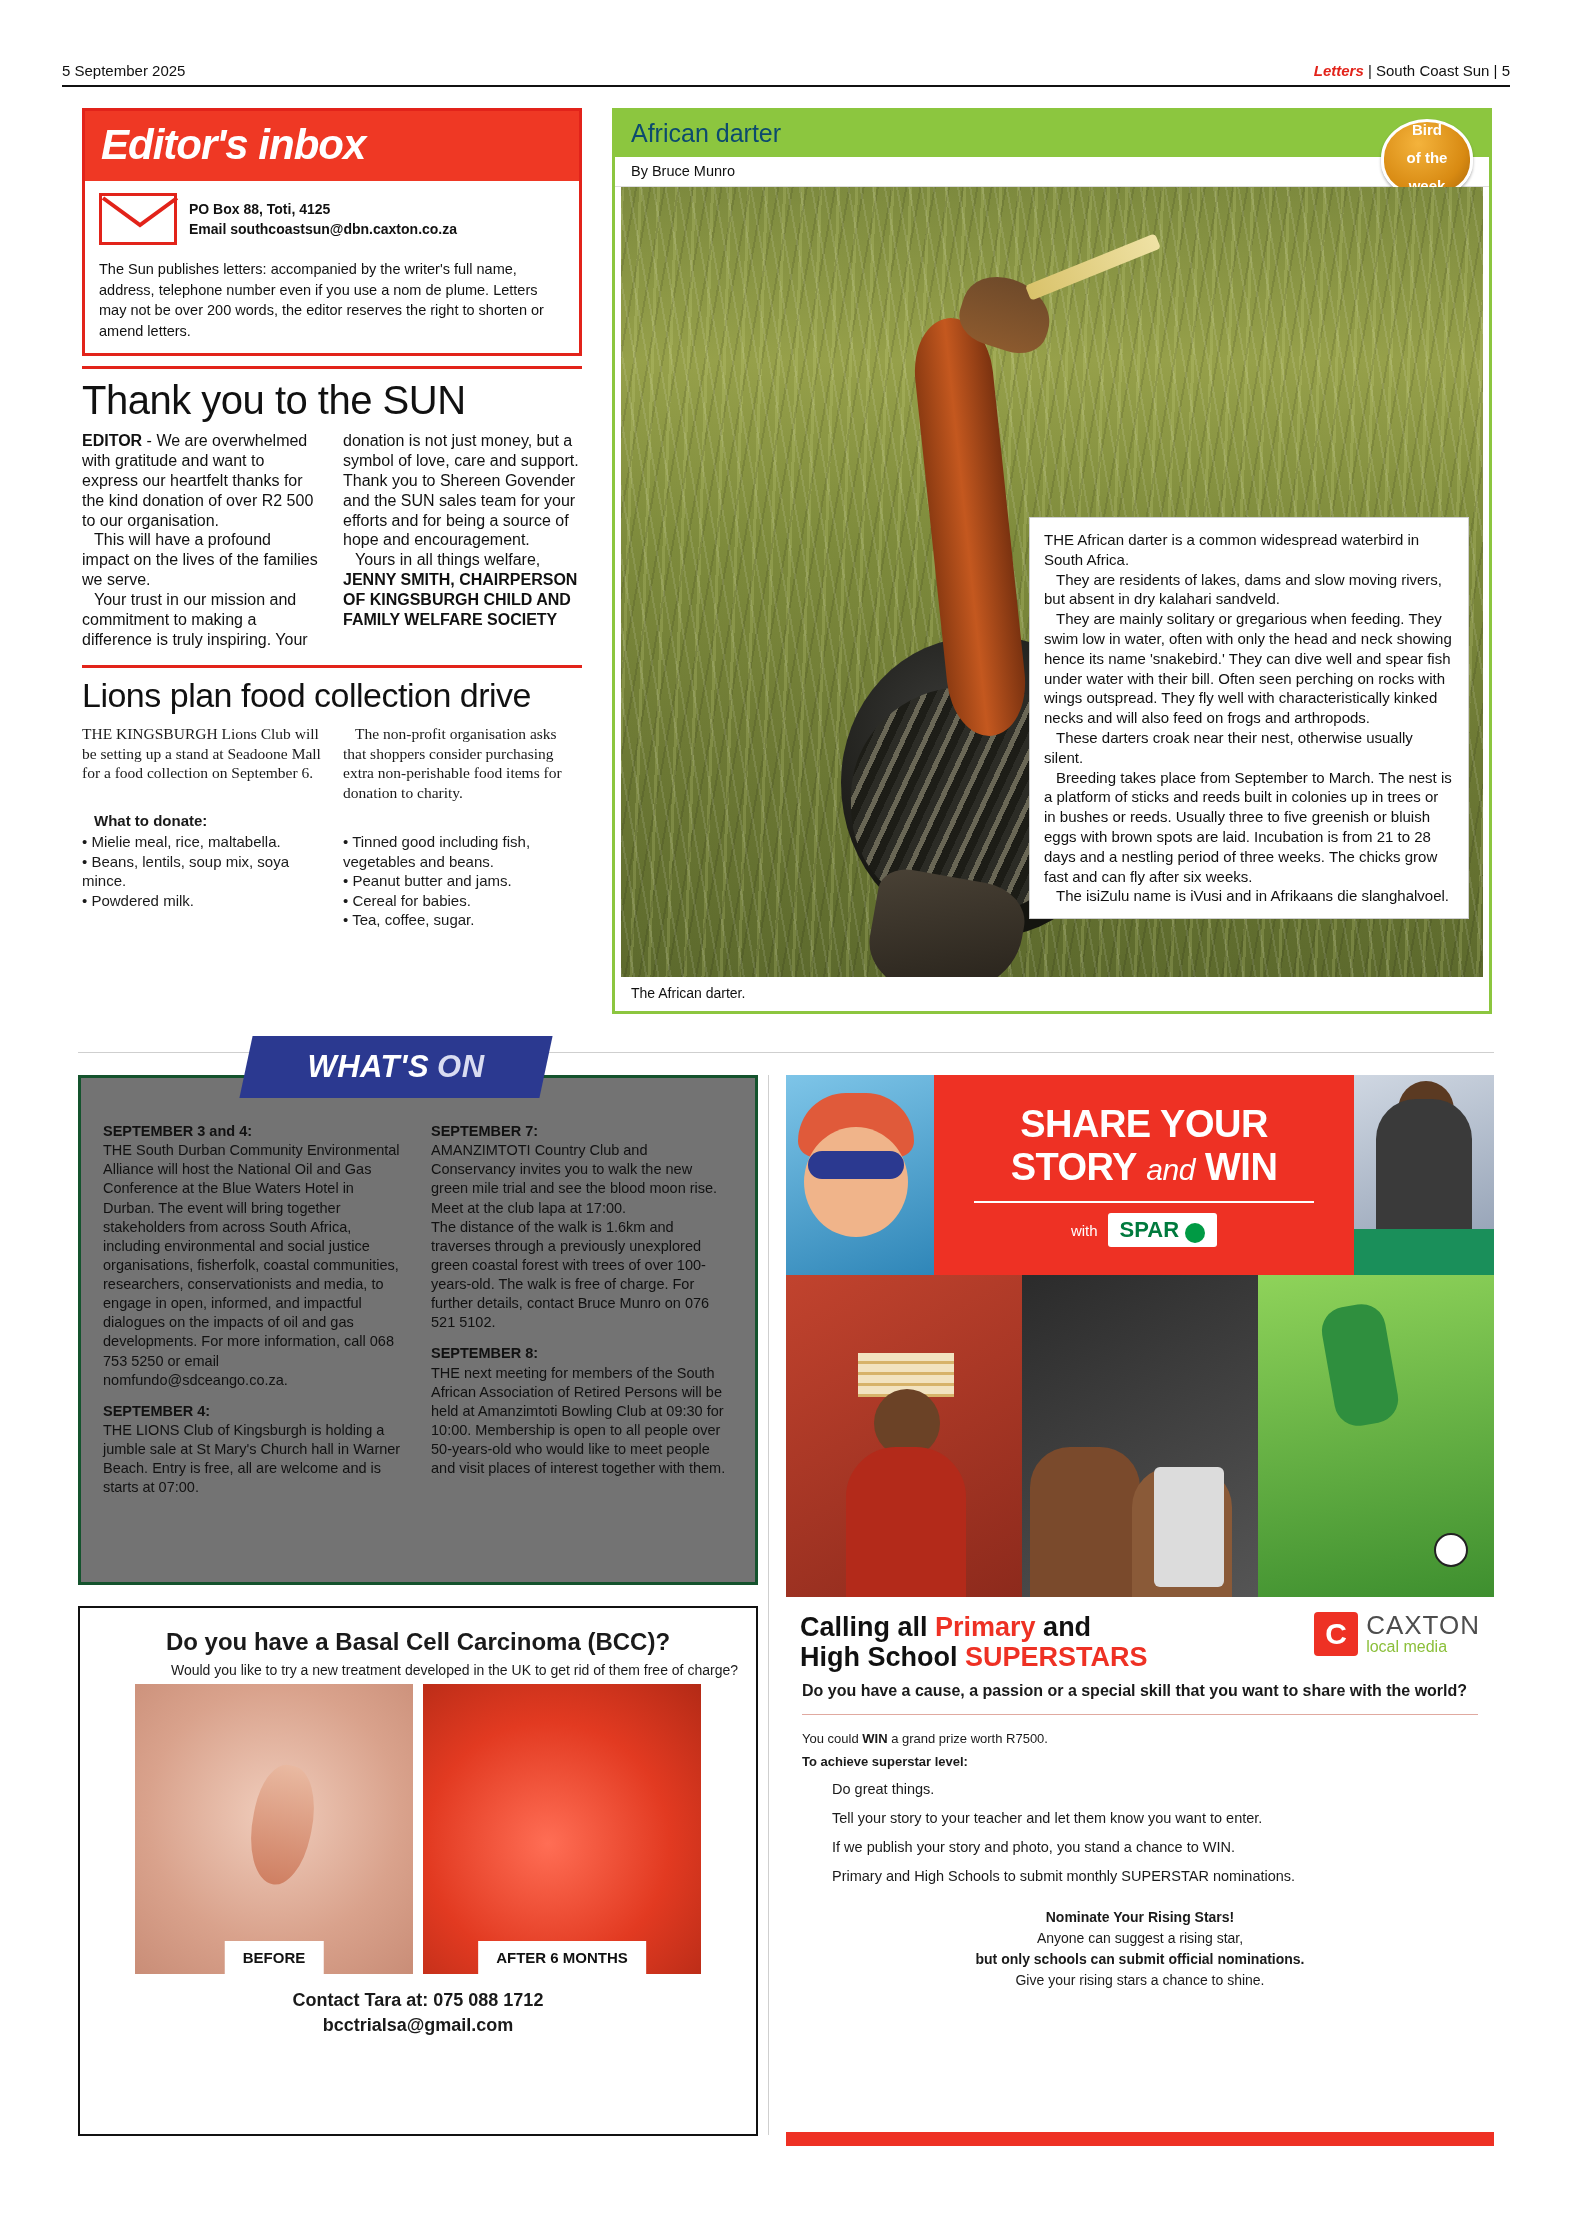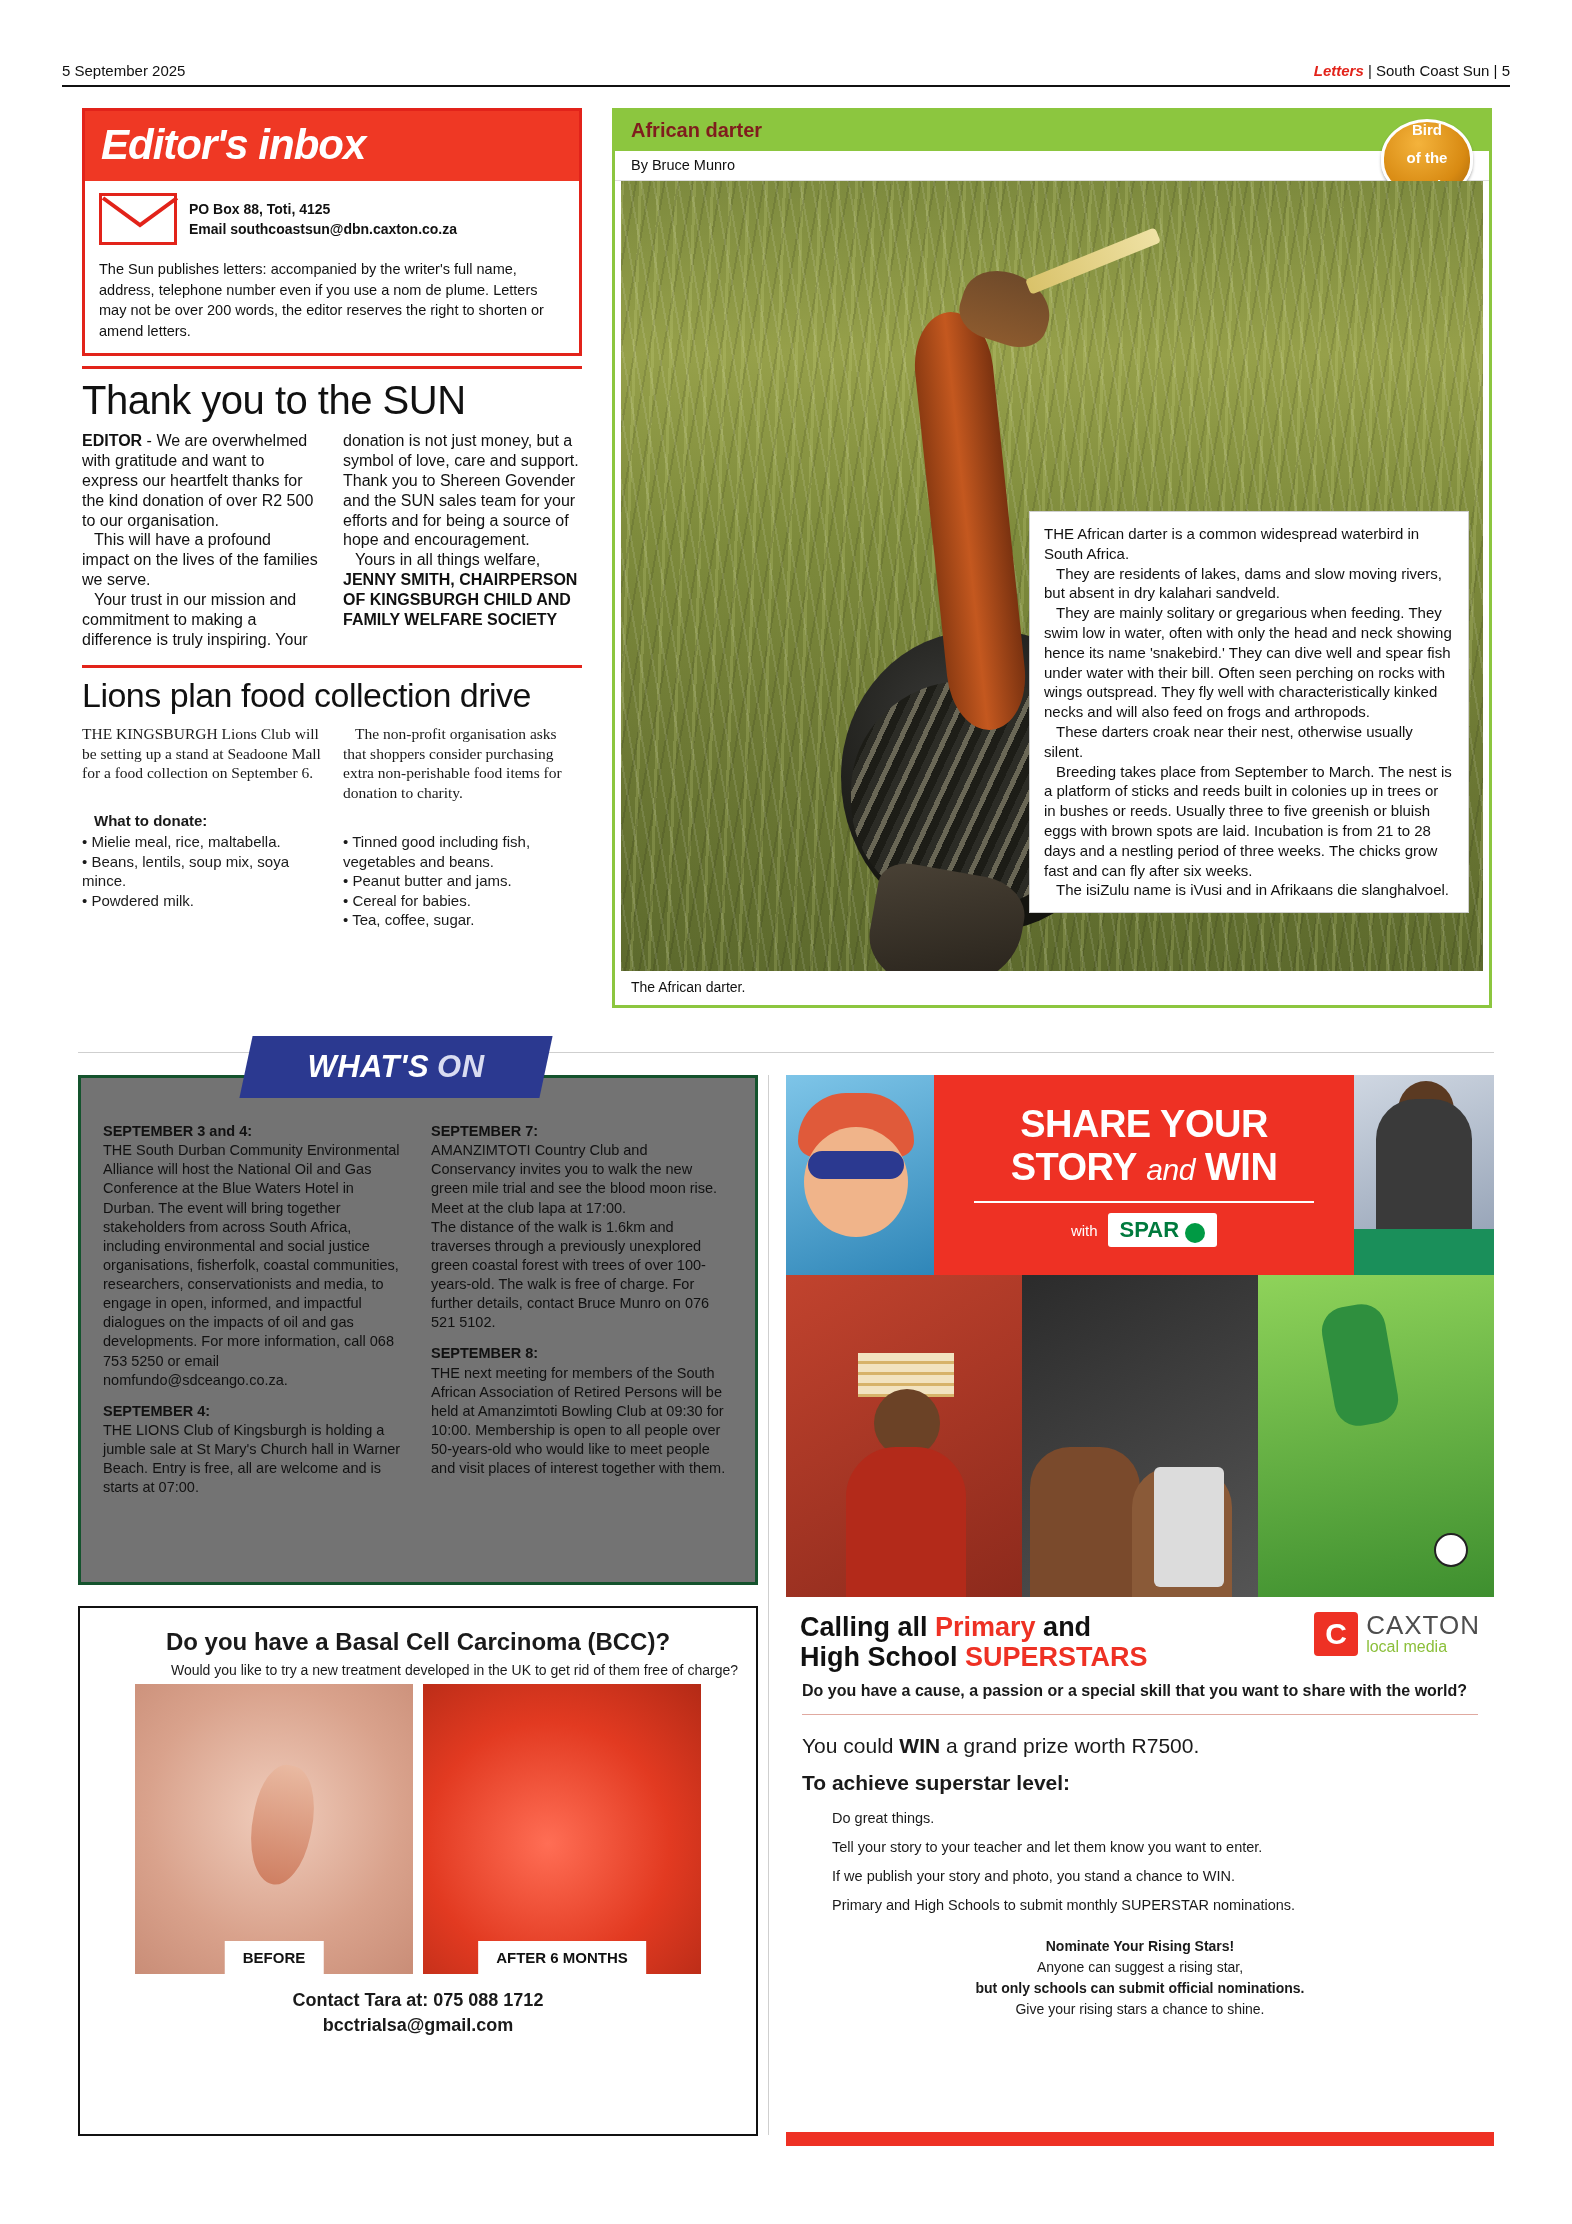--- a/index.html
+++ b/index.html
@@ -81,21 +81,21 @@
   .donate-head { font-family:"Liberation Sans", sans-serif; font-weight:bold; font-size:15px; margin:10px 0 3px 12px; }
 
   
   .bird-panel {
     position:absolute; top:108px; left:612px; width=0;
     width:880px;
     border:3px solid #8cc63f;
     background:#ffffff;
   }
   .bird-header {
-    background:#8cc63f; color:#7f1d1d; font-weight:bold; font-size:20px;
+    background:#8cc63f; color:#0c4a6e; font-weight:normal; font-size:25px;
     padding:8px 16px 9px 16px;
   }
   .bird-byline { font-size:14.5px; padding:6px 16px 7px 16px; color:#111; border-bottom:1px solid #ddd;}
   .bird-photo {
     position:relative;
     height:790px;
     margin:0 6px;
     background:
       linear-gradient(180deg,#7d8a3e 0%, #96a04a 22%, #7e8b3c 45%, #6e7a35 70%, #5d6a2d 100%);
     overflow:hidden;
@@ -277,21 +277,21 @@
   .caxton .logo { display:flex; align-items:center; gap:8px; }
   .caxton .logo .mark {
     width:44px; height:44px; background:#ee3124; color:#ffffff; font-weight:bold;
     font-size:30px; display:flex; align-items:center; justify-content:center; border-radius:4px;
   }
   .caxton .logo .name { line-height:1.05; }
   .caxton .logo .name .t1 { font-size:26px; color:#4d4d4d; letter-spacing:1px; }
   .caxton .logo .name .t2 { font-size:16px; color:#8bbf3a; }
   .caxton .lead { padding:8px 16px 0 16px; font-size:16px; font-weight:bold; line-height:1.32; }
   .caxton hr { border:none; border-top:1px solid #e0a9a0; margin:12px 16px; }
-  .caxton .body { padding:0 16px; font-size:21px; line-height:1.8; }
+  .caxton .body { padding:0 16px; font-size:13px; line-height:1.8; }
   .caxton .body .b { font-weight:bold; }
   .caxton .steps { padding:2px 16px 0 46px; font-size:14.5px; line-height:2.0; }
   .caxton .foot { text-align:center; font-size:14px; line-height:1.5; padding:16px 16px 0 16px; }
   .caxton .foot .b { font-weight:bold; }
 
   .sep-line { position:absolute; left:78px; right:78px; top:1052px; height:1px; background:#cfcfcf; }
   .vline { position:absolute; top:1075px; left:768px; width:1px; height:1060px; background:#cfcfcf; }
 </style>
 </head>
 <body>

